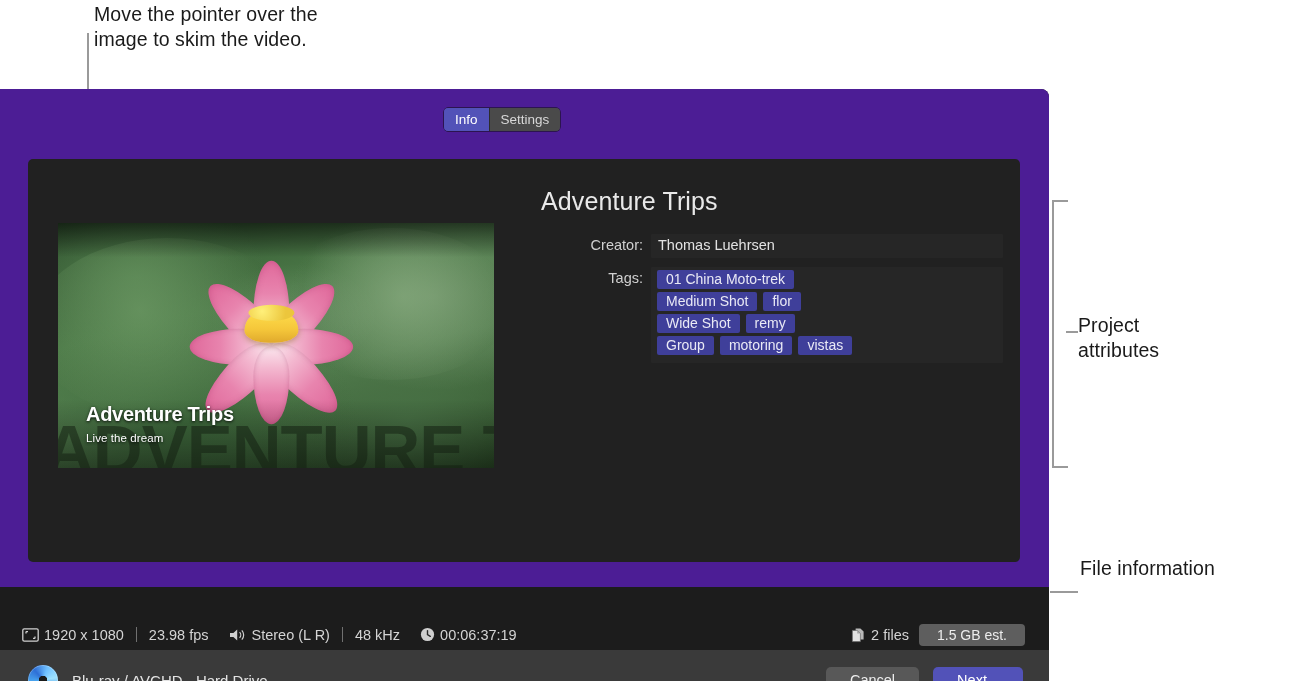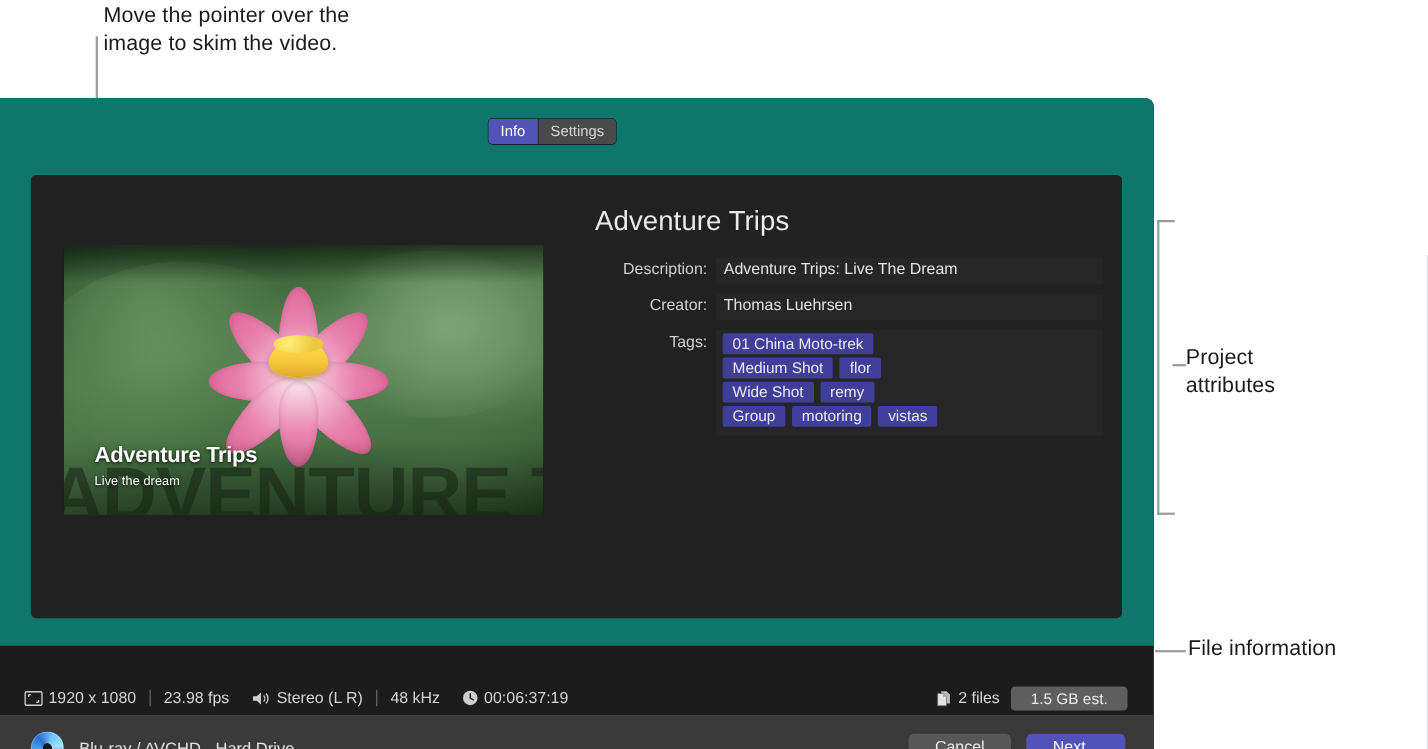--- a/index.html
+++ b/index.html
@@ -15,21 +15,21 @@
   .callout-text{
     position:absolute;
     color:#1a1a1a;
     font-size:19.5px;
     line-height:25px;
     white-space:pre-line;
     letter-spacing:.1px;
   }
   #callout-top{ left:94px; top:2px; }
   #callout-project{ left:1078px; top:313px; }
-  #callout-file{ left:1080px; top:577px; }
+  #callout-file{ left:1080px; top:556px; }
 
   .leader-line{
     position:absolute;
     background:#9a9a9a;
   }
   #leader-top{ left:87px; top:33px; width:2px; height:201px; }
 
   
   #bracket-project{
     position:absolute;
@@ -69,21 +69,21 @@
     display:flex;align-items:center;justify-content:center;
     border-top-right-radius:8px;
   }
   #titlebar .title{
     color:#d6d6d6;font-size:14.5px;letter-spacing:.2px;
   }
 
   #window-body{
     position:relative;
     height:498px;
-    background:#0f766e;
+    background:#4c1d95;
   }
 
   
   #tab-control{
     position:absolute;
     left:444px; top:19px;
     height:23px;
     display:flex;
     border-radius:4px;
     overflow:hidden;
@@ -361,24 +361,20 @@
         </div>
         <div id="thumb-vignette"></div>
         <div class="watermark">ADVENTURE TRIPS</div>
         <div id="thumb-title">Adventure Trips</div>
         <div id="thumb-subtitle">Live the dream</div>
       </div>
 
       <div id="details">
         <div id="project-title">Adventure Trips</div>
 
-        <div class="field-row">
-          <div class="field-label">Description:</div>
-          <div class="field-value">Adventure Trips: Live The Dream</div>
-        </div>
 
         <div class="field-row">
           <div class="field-label">Creator:</div>
           <div class="field-value">Thomas Luehrsen</div>
         </div>
 
         <div class="field-row">
           <div class="field-label">Tags:</div>
           <div id="tags-box">
             <div class="tag-line">

